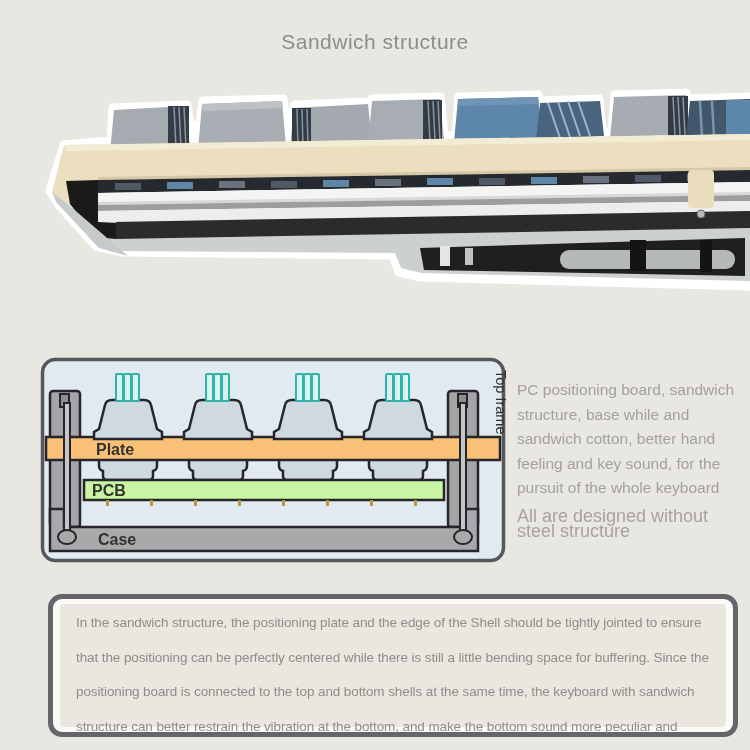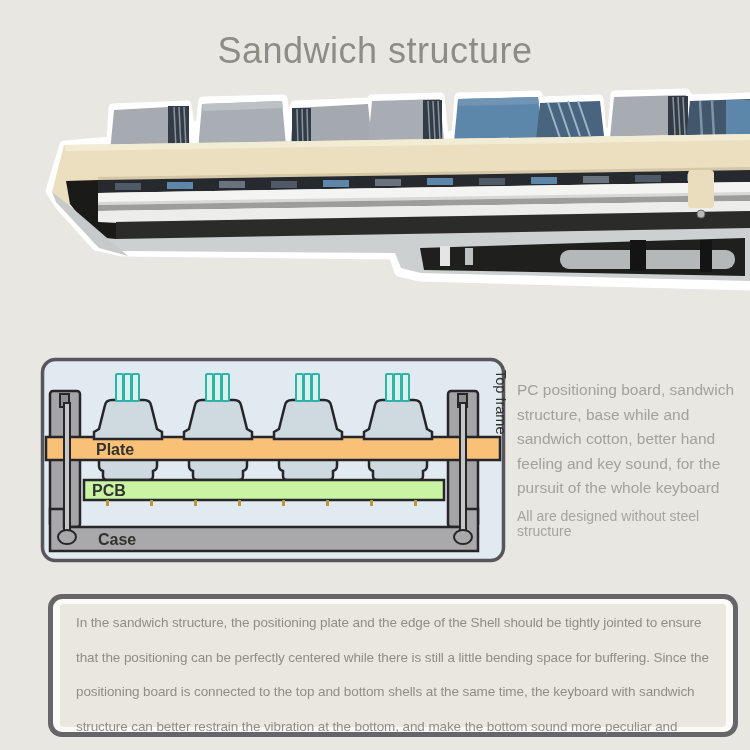--- a/index.html
+++ b/index.html
@@ -1,24 +1,24 @@
 <!DOCTYPE html>
 <html><head>
 <meta charset="utf-8">
 <style>
   html,body{margin:0;padding:0;}
   .stage{position:relative;width:750px;height:750px;background:#e9e7e1;overflow:hidden;
          font-family:"Liberation Sans",sans-serif;}
   .title{position:absolute;top:30px;left:0;width:750px;text-align:center;
-         font-size:36px;color:#8d8d86;letter-spacing:0.5px;}
+         font-size:21px;color:#8d8d86;letter-spacing:0.5px;}
   .kbd-render{position:absolute;top:88px;left:0;width:750px;height:215px;}
   .diagram{position:absolute;top:357px;left:40px;width:466px;height:206px;}
   .side-note{position:absolute;top:378px;left:517px;width:230px;color:#a4a19b;}
   .side-note .main{margin:0;font-size:15.5px;line-height:24.5px;}
-  .side-note .sub{margin:8px 16px 0 0;font-size:14px;line-height:15.5px;color:#a7a49e;}
+  .side-note .sub{margin:8px 16px 0 0;font-size:18px;line-height:15.5px;color:#a7a49e;}
   .footer-box{position:absolute;top:594px;left:48px;width:690px;height:143px;
               box-sizing:border-box;border:5px solid #65656a;border-radius:14px;
               background:#fbfaf7;}
   .footer-inner{position:absolute;top:5px;left:7px;right:7px;bottom:5px;
                 background:#eae7e0;border-radius:4px;padding:2px 16px 0 16px;box-sizing:border-box;}
   .footer-inner p{margin:0;font-size:13.5px;line-height:34.5px;color:#8f8d88;letter-spacing:-0.1px;}
   svg text{font-family:"Liberation Sans",sans-serif;}
 </style>
 </head>
 <body>

